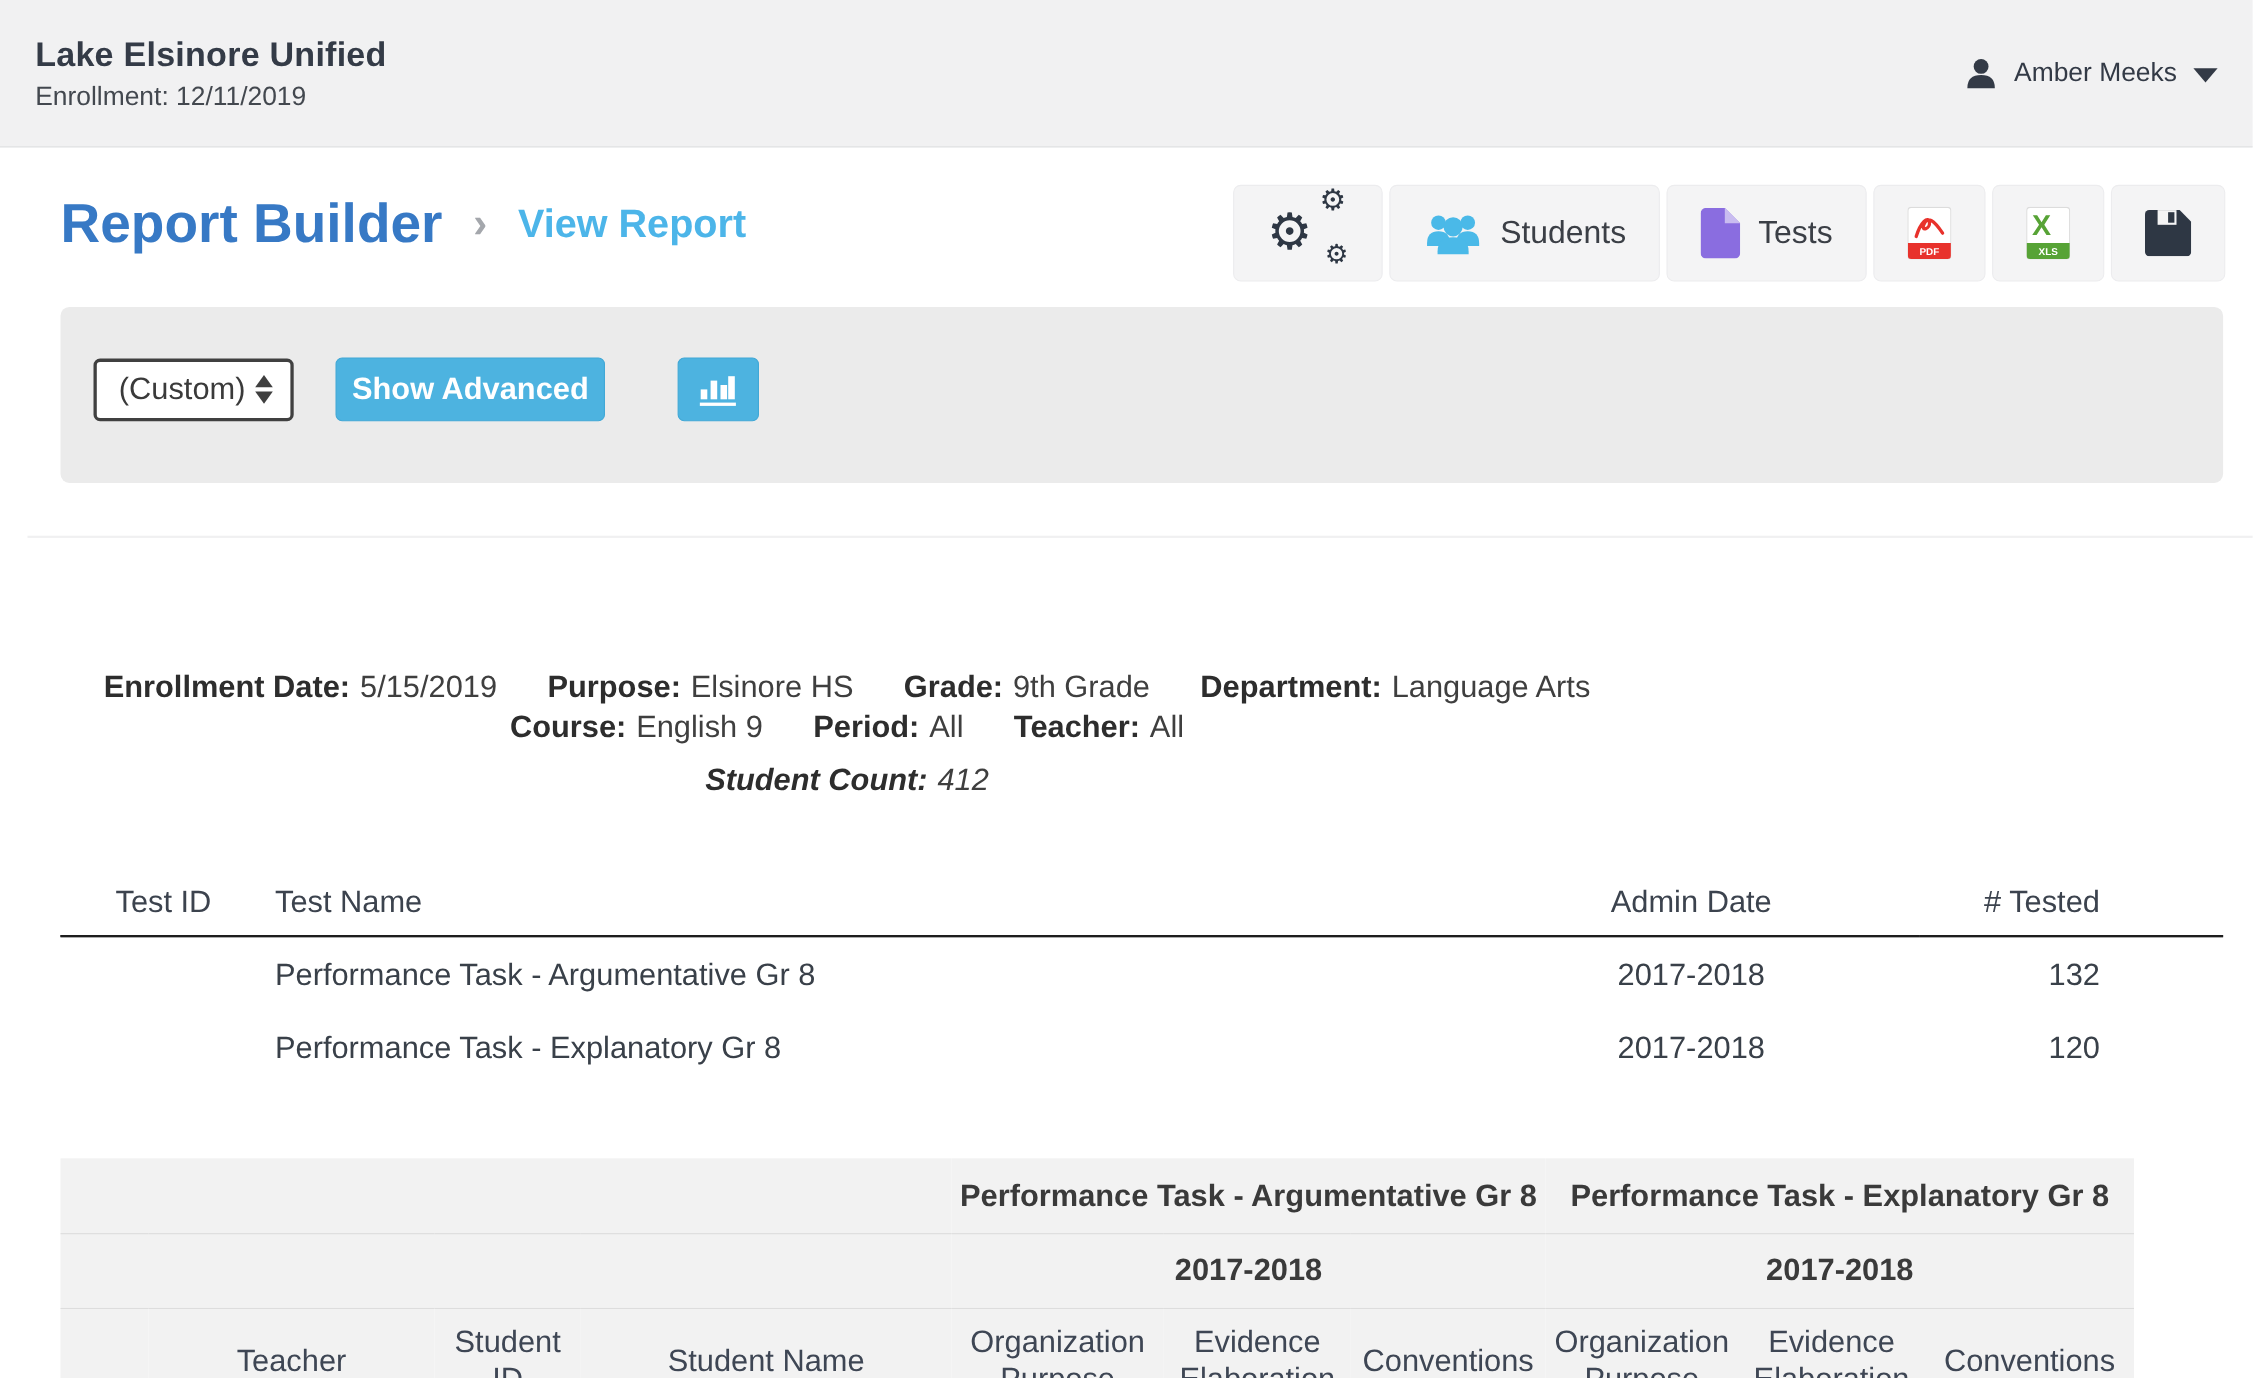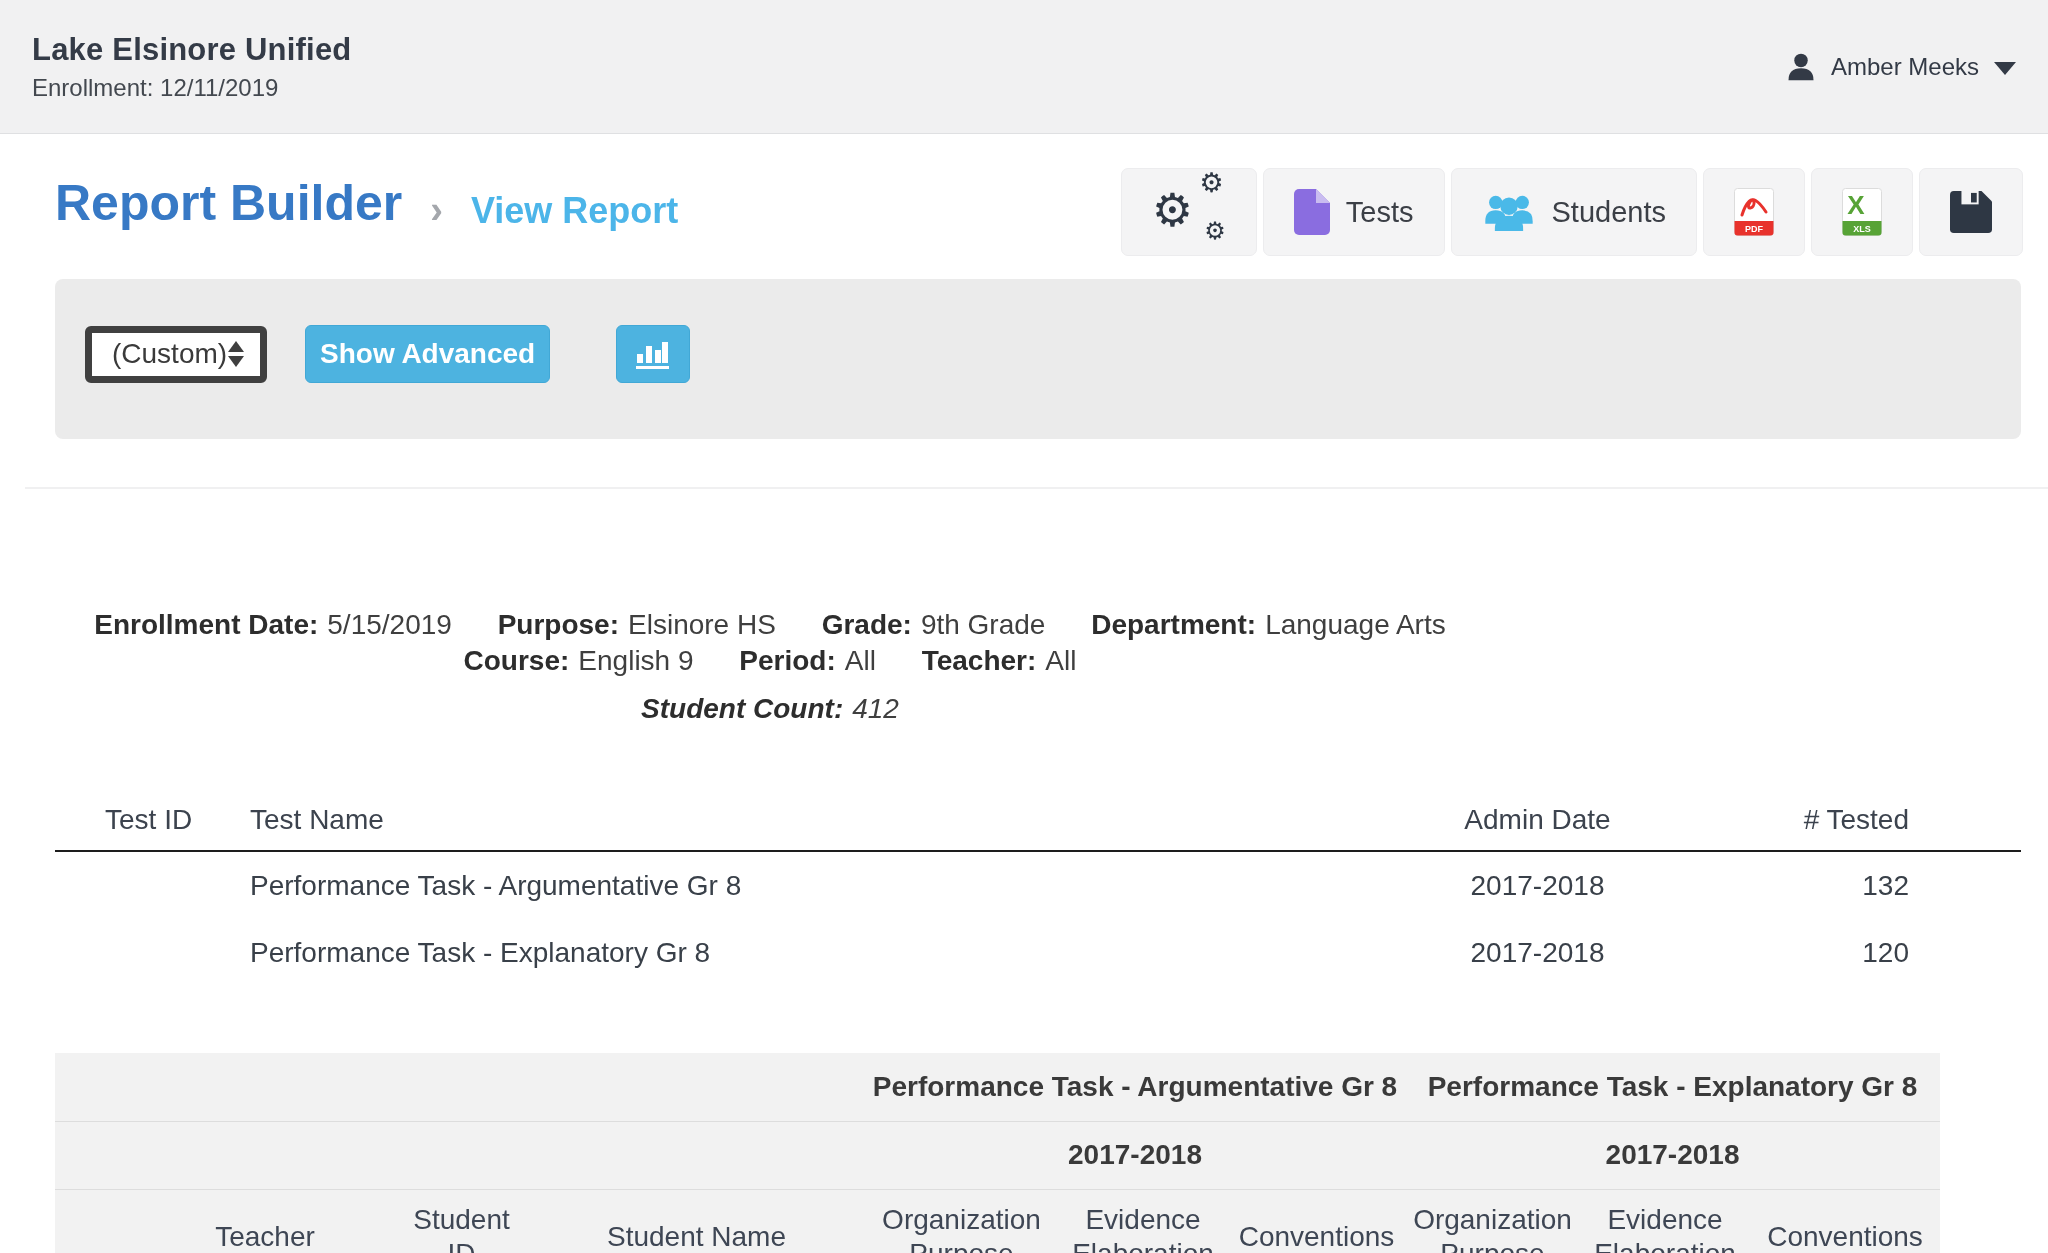--- a/index.html
+++ b/index.html
@@ -12,40 +12,40 @@
   .district { font-size:31px; font-weight:700; color:#343b47; letter-spacing:.2px; }
   .enroll   { font-size:24px; color:#43484f; margin-top:6px; }
   .usermenu { display:flex; align-items:center; gap:15px; cursor:pointer; }
   .username { font-size:24px; color:#333a46; }
   .caret-down { width:0; height:0; border-left:11px solid transparent; border-right:11px solid transparent;
                 border-top:13px solid #333a46; margin-top:4px; }
 
   
   .titlerow { display:flex; align-items:flex-start; justify-content:space-between;
               margin:34px 25px 0 55px; height:90px; }
-  .crumbs { display:flex; align-items:flex-end; padding-top:6px; }
+  .crumbs { display:flex; align-items:center; padding-top:6px; }
   .rb-title { font-size:50px; font-weight:700; color:#3779c5; }
   .crumb-sep { font-size:38px; color:#a4a7ac; font-weight:700; margin:0 28px; }
   .rb-current { font-size:36px; font-weight:700; color:#4cb5e9; }
 
   .toolbar { display:flex; gap:6px; }
   .tb-btn { height:88px; background:#f4f4f5; border:1px solid #ececee; border-radius:7px;
             display:flex; align-items:center; justify-content:center; gap:16px;
             padding:0 30px; font-size:29px; color:#3b3f46; cursor:pointer; }
   .cogs { position:relative; width:74px; height:58px; color:#2e3744; font-family:"DejaVu Sans",sans-serif; }
   .cog-big { position:absolute; left:0; top:-2px; font-size:46px; line-height:58px; }
   .cog-tr  { position:absolute; right:2px; top:-14px; font-size:27px; line-height:27px; }
   .cog-br  { position:absolute; right:0; bottom:-2px; font-size:24px; line-height:24px; }
 
   
   .panel { margin:21px 27px 0 55px; width:1966px; height:160px; background:#ebebeb;
            border-radius:8px; padding:26px 30px; }
   .qo-label { font-size:28px; font-weight:700; color:#2d2d2d; }
   .qo-row { display:flex; align-items:center; margin-top:20px; }
-  .select { width:182px; height:57px; background:#fff; border:7px solid #404040; border-radius:6px;
+  .select { width:182px; height:57px; background:#fff; border:3px solid #404040; border-radius:6px;
             display:flex; align-items:center; justify-content:space-between; padding:0 16px 0 20px;
             font-size:28px; color:#3a3a3a; cursor:pointer; }
   .sel-arrows { display:flex; flex-direction:column; align-items:center; }
   .tri-up { width:0;height:0;border-left:8px solid transparent;border-right:8px solid transparent;
             border-bottom:11px solid #3f3f3f; margin-bottom:4px; }
   .tri-dn { width:0;height:0;border-left:8px solid transparent;border-right:8px solid transparent;
             border-top:11px solid #3f3f3f; }
   .btn-adv { margin-left:38px; height:58px; padding:0 14px; background:#4db3e0; border:1px solid #41a8d6;
              border-radius:6px; color:#fff; font-size:28px; font-weight:700; display:flex; align-items:center; cursor:pointer; }
   .btn-chart { margin-left:66px; width:74px; height:58px; background:#4db3e0; border:1px solid #41a8d6;
@@ -109,39 +109,39 @@
   <div class="toolbar">
     <div class="tb-btn">
       <span class="cogs">
         <span class="cog-big">⚙</span>
           <span class="cog-tr">⚙</span>
           <span class="cog-br">⚙</span>
       </span>
     </div>
     <div class="tb-btn">
       <span>
-        <svg width="36" height="46" viewBox="0 0 36 46">
-          <path fill="#8a6de0" d="M5 0 h17 l14 14 v27 a5 5 0 0 1 -5 5 H5 a5 5 0 0 1 -5 -5 V5 a5 5 0 0 1 5 -5 z"></path>
-          <path fill="#c9bcf0" d="M22 0 l14 14 h-14 z"></path>
-        </svg>
-      </span>
-      <span>Tests</span>
-    </div>
-    <div class="tb-btn">
-      <span>
         <svg width="54" height="42" viewBox="0 0 130 100" fill="#4ab9e8">
           <circle cx="33" cy="27" r="16"></circle>
           <path d="M8 72 q0-26 25-26 q25 0 25 26 v6 h-50 z"></path>
           <circle cx="97" cy="27" r="16"></circle>
           <path d="M72 72 q0-26 25-26 q25 0 25 26 v6 h-50 z"></path>
           <circle cx="65" cy="36" r="21"></circle>
           <path d="M31 90 q0-31 34-31 q34 0 34 31 v6 h-68 z"></path>
         </svg>
       </span>
       <span>Students</span>
+    </div>
+    <div class="tb-btn">
+      <span>
+        <svg width="36" height="46" viewBox="0 0 36 46">
+          <path fill="#8a6de0" d="M5 0 h17 l14 14 v27 a5 5 0 0 1 -5 5 H5 a5 5 0 0 1 -5 -5 V5 a5 5 0 0 1 5 -5 z"></path>
+          <path fill="#c9bcf0" d="M22 0 l14 14 h-14 z"></path>
+        </svg>
+      </span>
+      <span>Tests</span>
     </div>
     <div class="tb-btn">
       <span>
         <svg width="40" height="48" viewBox="0 0 40 48">
           <rect x="0.5" y="0.5" width="39" height="47" rx="3" fill="#fff" stroke="#dcdcdc"></rect>
           <path d="M0.5 33 h39 v11.5 a3 3 0 0 1 -3 3 h-33 a3 3 0 0 1 -3 -3 z" fill="#e8322c"></path>
           <text x="20" y="43.5" font-size="9" font-weight="bold" fill="#fff" text-anchor="middle" font-family="Liberation Sans, sans-serif">PDF</text>
           <path d="M8 27 C12 14, 19 8, 20 14 C21 20, 12 23, 15 16 C18 8, 24 12, 32 24" stroke="#e8322c" stroke-width="3" fill="none" stroke-linecap="round"></path>
         </svg>
       </span>

